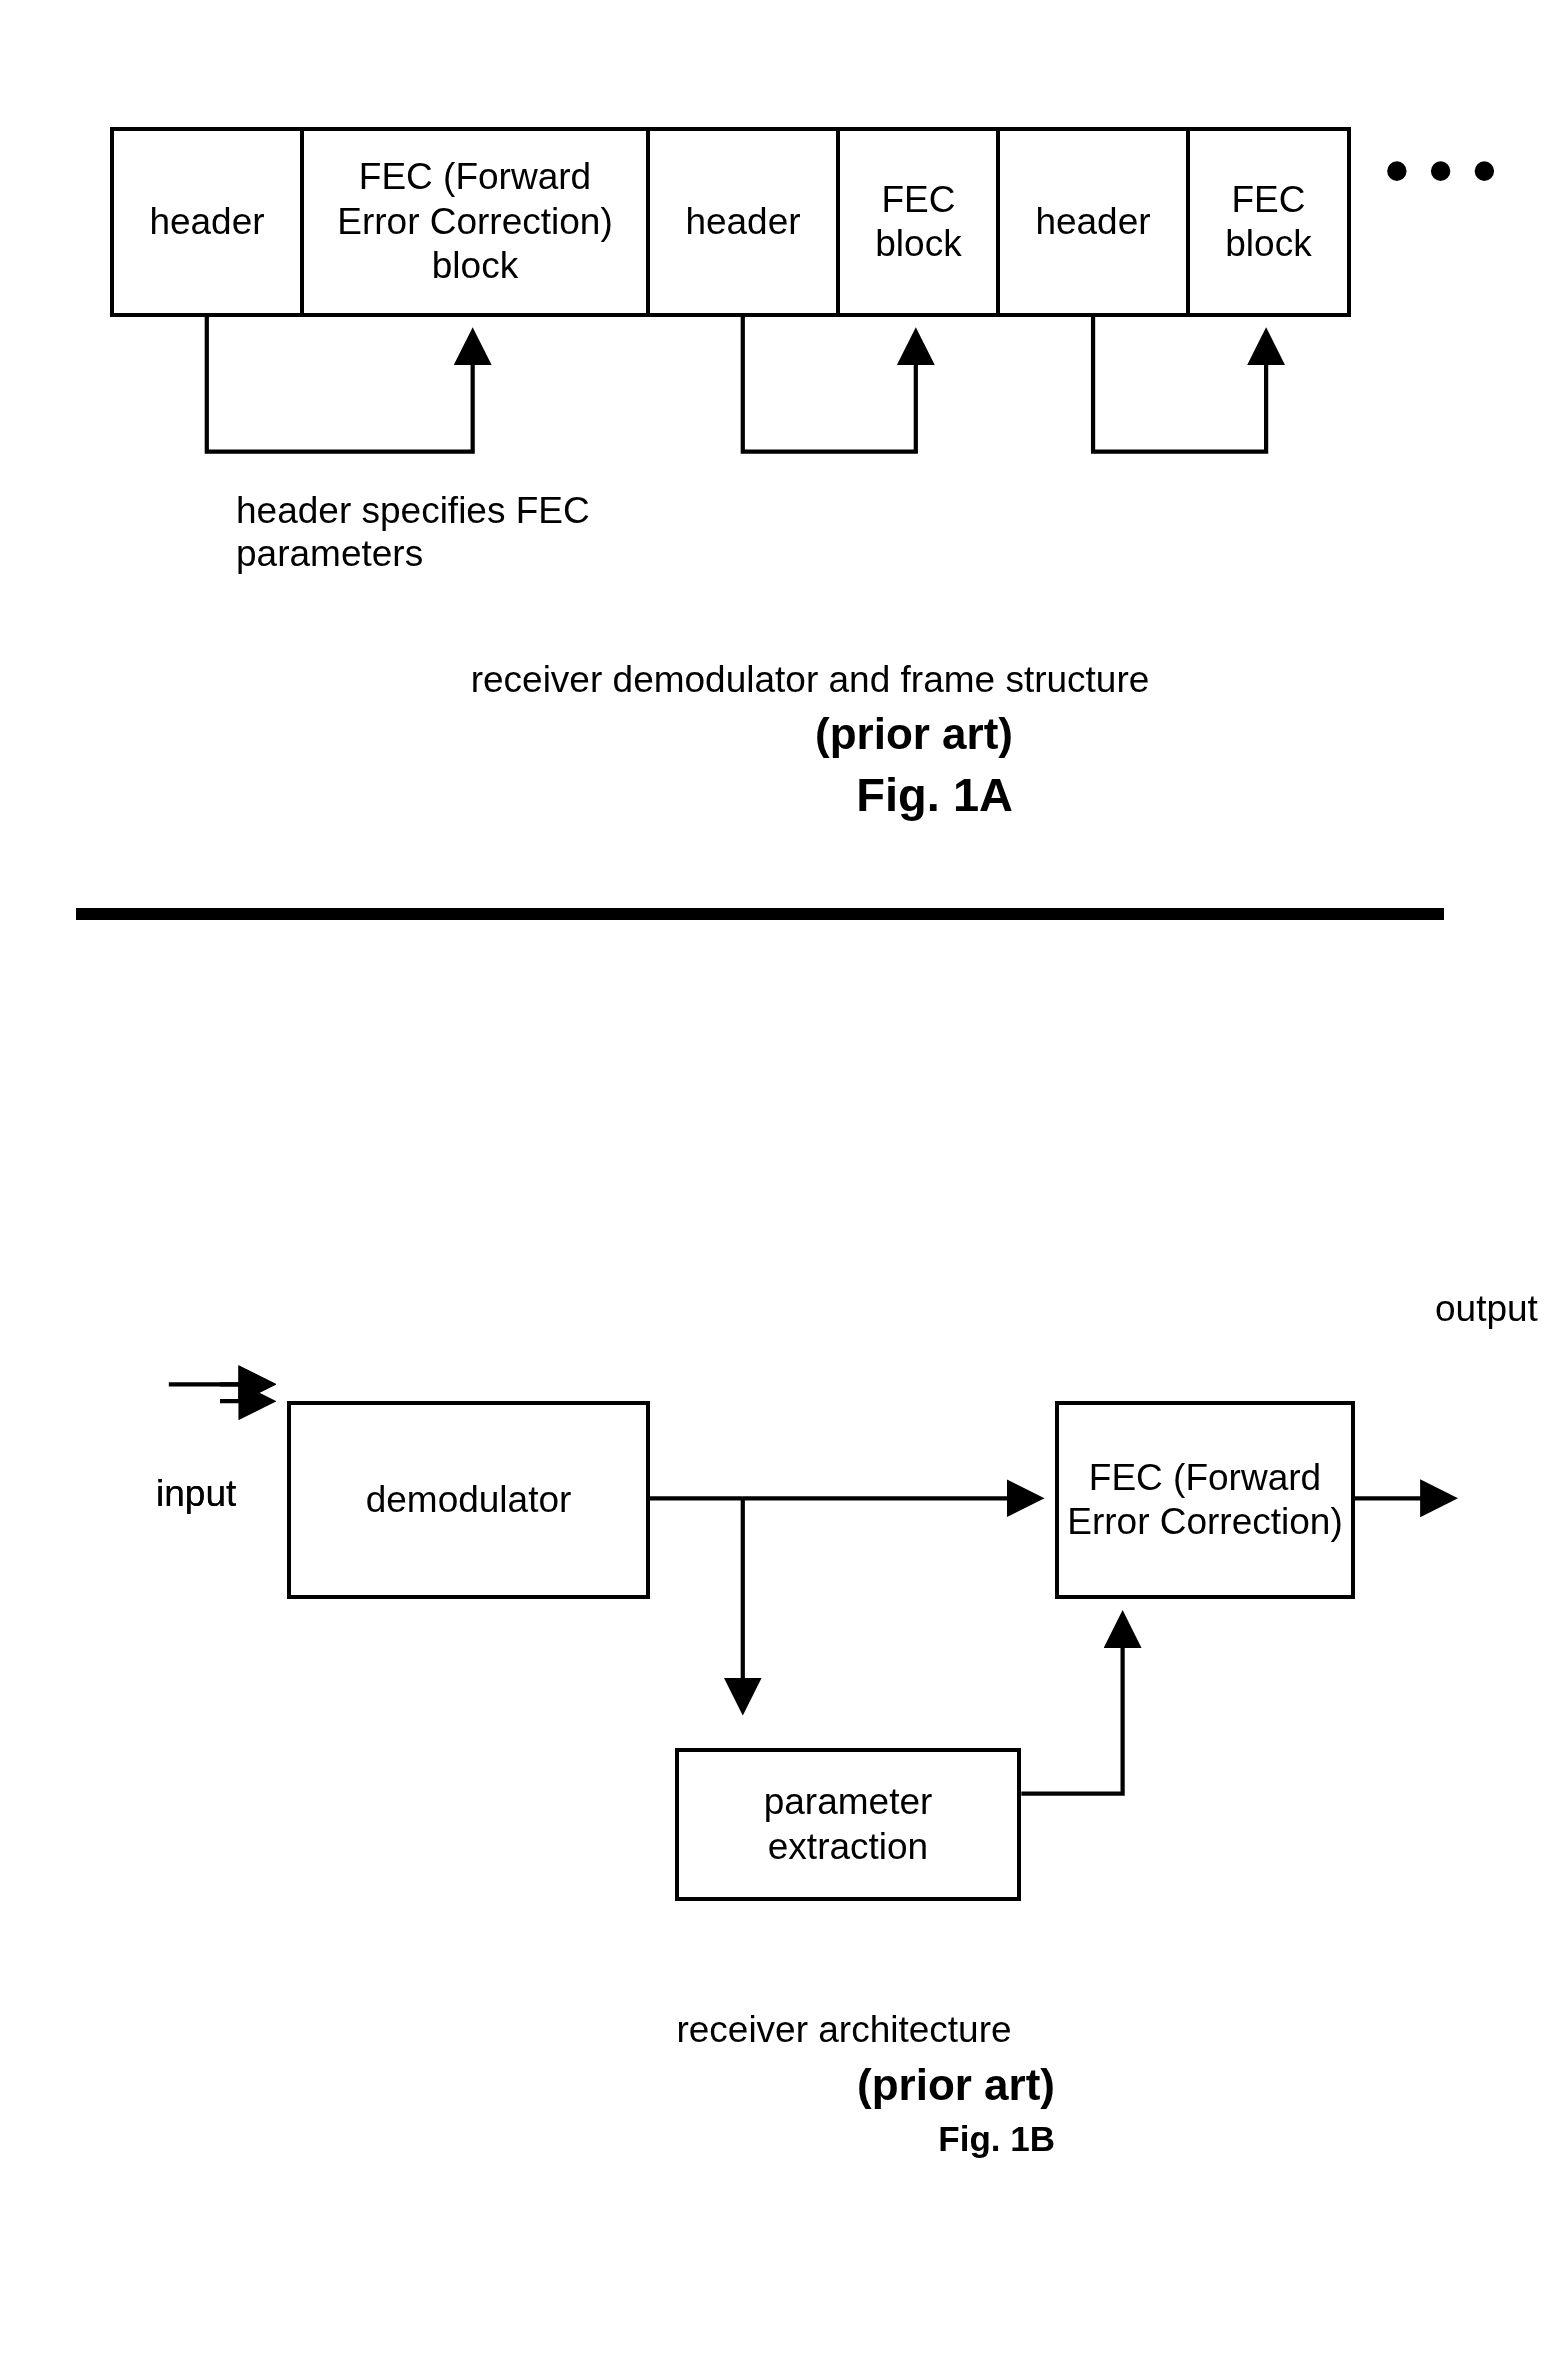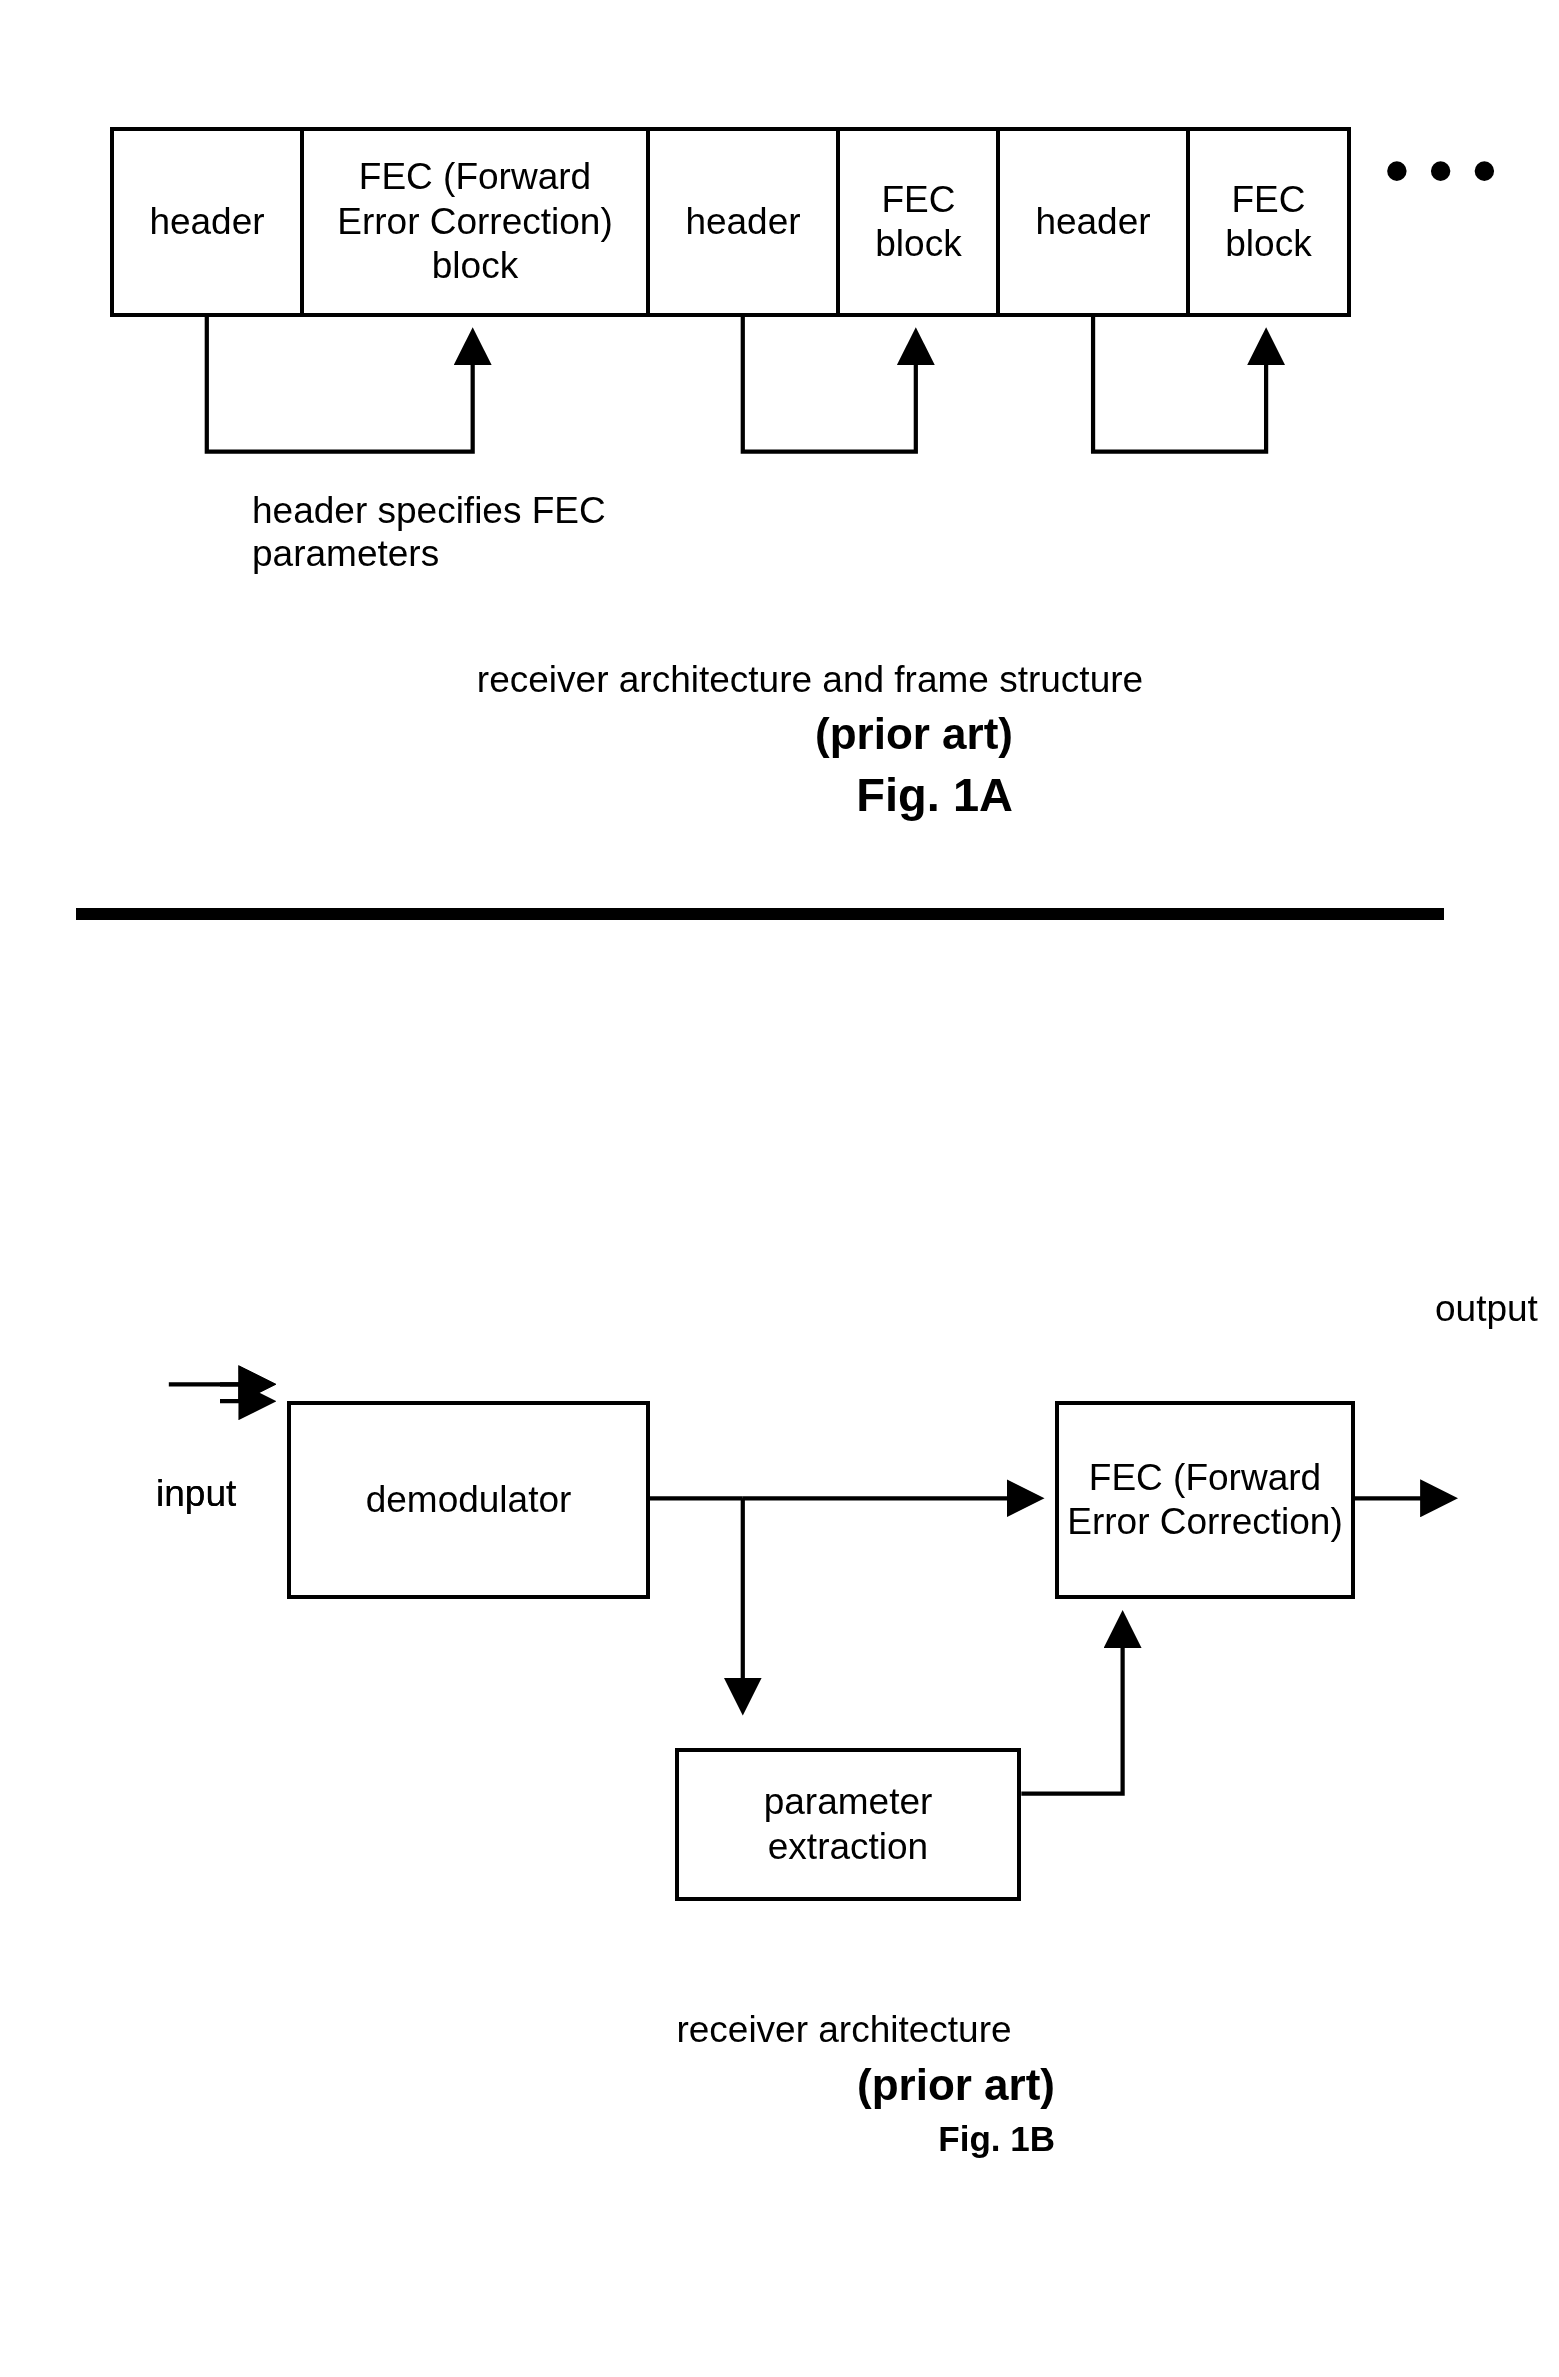--- a/index.html
+++ b/index.html
@@ -64,23 +64,23 @@
   <div class="box" style="left:646px; top:127px; width:194px; height:190px;">header</div>
 
   <div class="box" style="left:836px; top:127px; width:165px; height:190px;">FEC<br>block</div>
 
   <div class="box" style="left:996px; top:127px; width:194px; height:190px;">header</div>
 
   <div class="box" style="left:1186px; top:127px; width:165px; height:190px;">FEC<br>block</div>
 
   <div class="dots" style="left:1385px; top:131px;">•••</div>
 
-  <div class="label" style="left:236px; top:490px; width:405px; text-align:left;margin-left:16px;">header specifies FEC<br>parameters</div>
+  <div class="label" style="left:236px; top:490px; width:405px; text-align:left;">header specifies FEC<br>parameters</div>
 
-  <div class="label" style="left:447px; top:659px; width:726px;">receiver architecture and frame structure</div>
+  <div class="label" style="left:447px; top:659px; width:726px;">receiver demodulator and frame structure</div>
   <div class="label bold" style="left:608px; top:709px; width:405px; font-size:44px;">(prior art)</div>
   <div class="label bold" style="left:608px; top:768px; width:405px; font-size:47px;">Fig. 1A</div>
 
   <div class="divider" style="left:76px; top:908px; width:1368px; height:11.8px;"></div>
 
   <div class="label" style="left:156px; top:1473px; width:118px; text-align:left;">input</div>
 
   <div class="box" style="left:287px; top:1401px; width:363px; height:198px;">demodulator</div>
 
   <div class="box" style="left:675px; top:1722px; width:346px; height:153px;margin-top:26px;">parameter<br>extraction</div>

